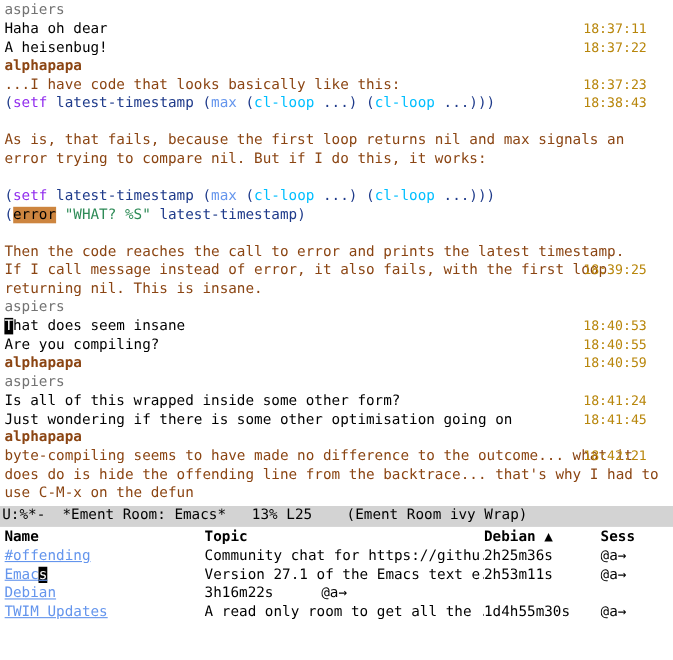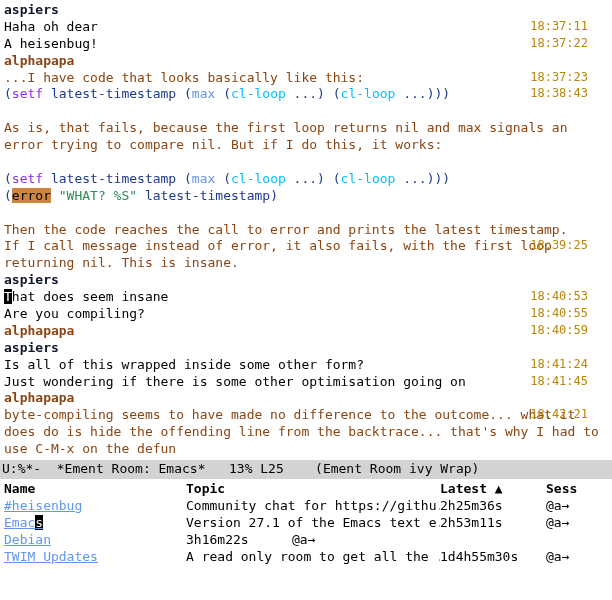--- a/index.html
+++ b/index.html
@@ -1,19 +1,19 @@
 <!DOCTYPE html>
 <html><head>
 <meta charset="utf-8">
 <style>
 html,body{margin:0;padding:0;font-family:monospace;font-size:13px;line-height:1.3;width:612px;height:600px;overflow:hidden;background:#fff;color:#000}
 .pane{padding:2px 4px}
 .ts{color:#b8860b;font-size:12px;position:absolute;right:20px}
 .row{position:relative;white-space:pre-wrap}
-.nick{color:#0f172a;font-weight:bold}
+.nick{color:#737373;font-weight:normal}
 .nick2{color:#8b4513;font-weight:bold}
 .brown{color:#8b4513}
 .blue{color:#1e3a8a}
 .purple{color:#912cee}
 .kw{color:#00bfff}
 .func{color:#6495ed}
 .str{color:#2e8b57}
 .hlerr{background:#cd853f;color:#000}
 .tcursor{background:#000;color:#fff}
 .modeline{background:#d3d3d3;color:#000;padding:1px 2px;white-space:pre;overflow:hidden}
@@ -50,18 +50,18 @@
     <div class="row"><span class="ts">18:40:59</span></div>
     <div class="row"><span class="nick2">alphapapa</span></div>
     <div class="row"><span class="nick">aspiers</span></div>
     <div class="row"><span class="ts">18:41:24</span><span>Is all of this wrapped inside some other form?</span></div>
     <div class="row"><span class="ts">18:41:45</span><span>Just wondering if there is some other optimisation going on</span></div>
     <div class="row"><span class="nick2">alphapapa</span></div>
     <div class="row"><span class="ts">18:42:21</span><span class="brown">byte-compiling seems to have made no difference to the outcome... what it does do is hide the offending line from the backtrace... that's why I had to use C-M-x on the defun</span></div>
   </div>
 <div class="modeline">U:%*-  *Ement Room: Emacs*   13% L25    (Ement Room ivy Wrap)</div>
 <div class="room-list" id="rooms">
-    <div class="room-row room-hdr"><span class="c-name">Name</span><span class="c-topic">Topic</span><span class="c-latest">Latest ▲</span><span class="c-sess">Sess</span></div>
-    <div class="room-row"><span class="c-name"><span class="link">#heisenbug</span></span><span class="c-topic">Community chat for https://githu...</span><span class="c-latest">2h25m36s</span><span class="c-sess">@a→</span></div>
+    <div class="room-row room-hdr"><span class="c-name">Name</span><span class="c-topic">Topic</span><span class="c-latest">Debian ▲</span><span class="c-sess">Sess</span></div>
+    <div class="room-row"><span class="c-name"><span class="link">#offending</span></span><span class="c-topic">Community chat for https://githu...</span><span class="c-latest">2h25m36s</span><span class="c-sess">@a→</span></div>
     <div class="room-row"><span class="c-name"><span class="link">Emac<span class="tcursor">s</span></span></span><span class="c-topic">Version 27.1 of the Emacs text e...</span><span class="c-latest">2h53m11s</span><span class="c-sess">@a→</span></div>
     <div class="room-row"><span class="c-name"><span class="link">Debian</span></span><span class="c-latest">3h16m22s</span><span class="c-sess">@a→</span></div>
     <div class="room-row"><span class="c-name"><span class="link">TWIM Updates</span></span><span class="c-topic">A read only room to get all the ...</span><span class="c-latest">1d4h55m30s</span><span class="c-sess">@a→</span></div>
   </div>
 
 </body></html>

